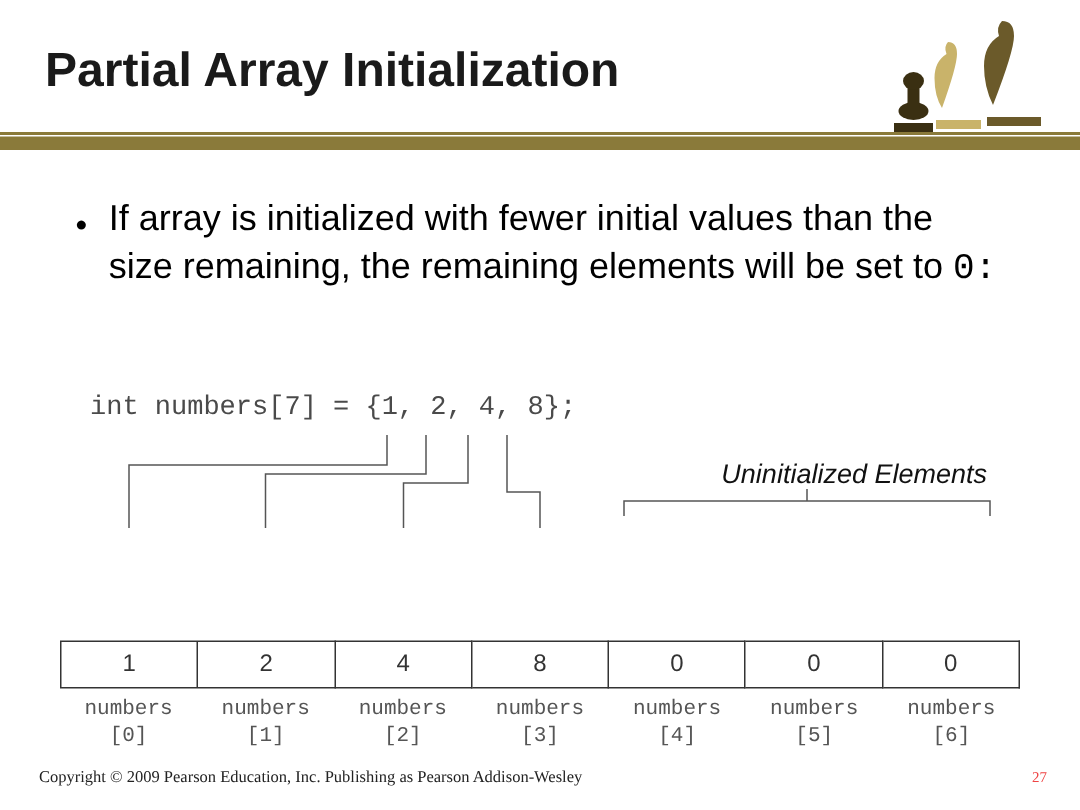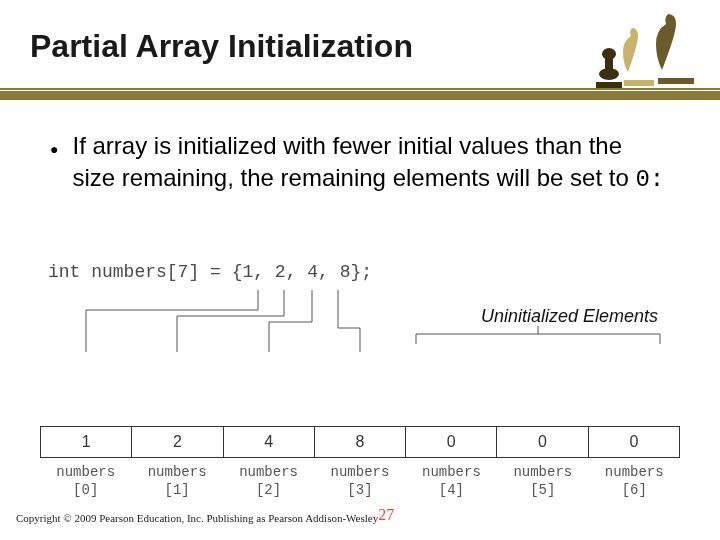--- a/index.html
+++ b/index.html
@@ -77,21 +77,21 @@
   .diagram {
     position: absolute;
     top: 262px;
     left: 40px;
     right: 40px;
   }
   .code-line {
     font-family: "Courier New", Courier, monospace;
     font-size: 18px;
     color: #4a4a4a;
-    margin-left: 8px;
+    margin-left: 20px;
   }
   .svg-wrap {
     margin-top: 6px;
   }
   .unlabel {
     position: absolute;
     right: 22px;
     top: 44px;
     font-size: 18px;
     color: #111;
@@ -123,30 +123,31 @@
     flex: 1;
     text-align: center;
     font-family: "Courier New", Courier, monospace;
     font-size: 14px;
     color: #555;
     line-height: 1.25;
   }
   .footer {
     position: absolute;
     bottom: 16px;
-    left: 16px;
+    left: 26px;
     right: 22px;
     display: flex;
+    justify-content: space-between;
     align-items: flex-end;
     font-size: 11px;
     color: #222;
     font-family: "Times New Roman", Times, serif;
   }
   .pagenum {
-    font-size: 16px;
+    font-size: 10px;
     color: #ef4444;
   }
 </style>
 </head>
 <body>
 
 <div class="slide">
 
   <div class="chess">
     <svg viewBox="0 0 110 90" width="110" height="90">

